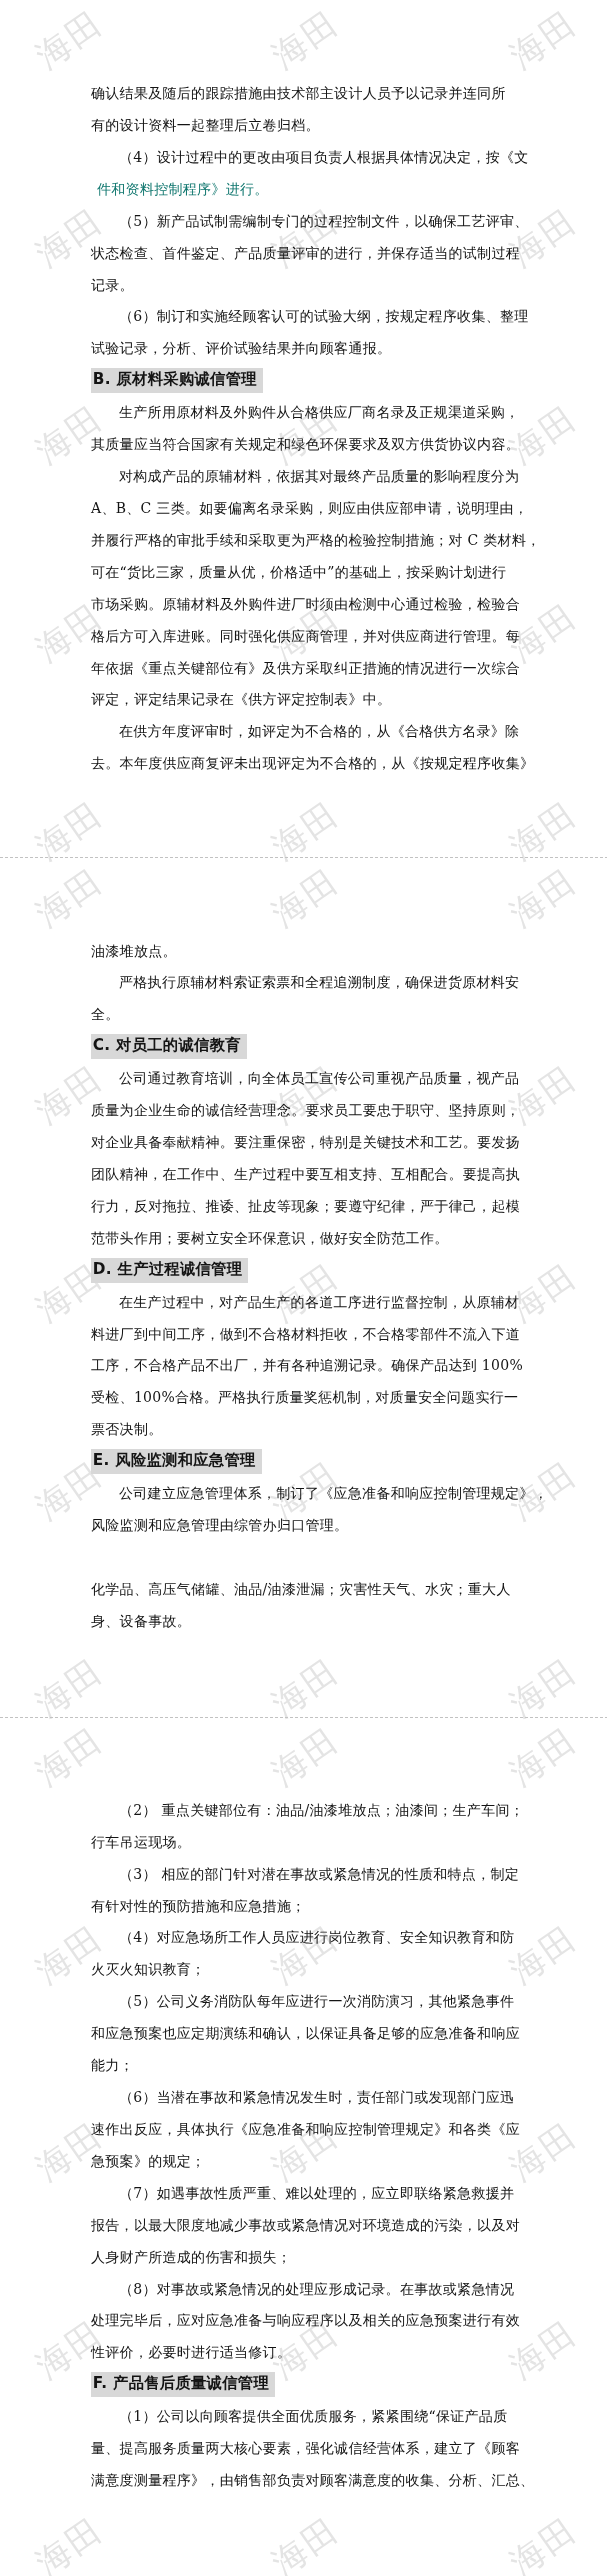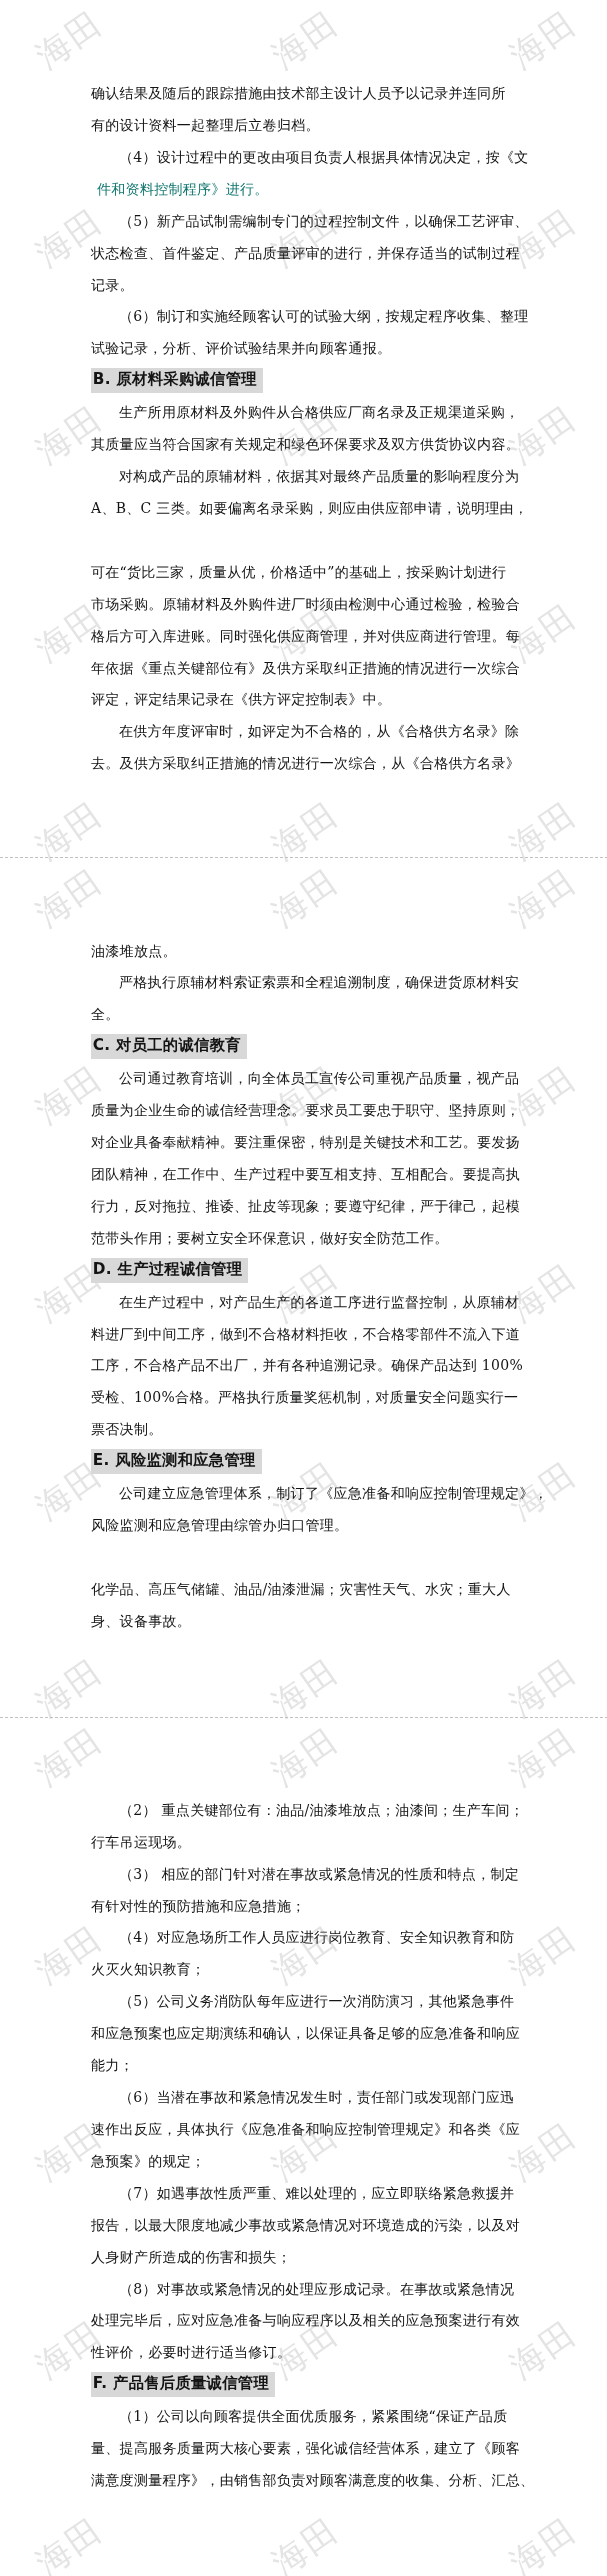--- a/index.html
+++ b/index.html
@@ -106,27 +106,28 @@
     <div class="line" style="left: 119px; top: 212px; color: rgb(20, 20, 20);">（5）新产品试制需编制专门的过程控制文件，以确保工艺评审、</div>
     <div class="line" style="left: 91px; top: 244px; color: rgb(20, 20, 20);">状态检查、首件鉴定、产品质量评审的进行，并保存适当的试制过程</div>
     <div class="line" style="left: 91px; top: 276px; color: rgb(20, 20, 20);">记录。</div>
     <div class="line" style="left: 119px; top: 307px; color: rgb(20, 20, 20);">（6）制订和实施经顾客认可的试验大纲，按规定程序收集、整理</div>
     <div class="line" style="left: 91px; top: 339px; color: rgb(20, 20, 20);">试验记录，分析、评价试验结果并向顾客通报。</div>
     <div class="line heading" style="left: 91px; top: 371px; color: rgb(20, 20, 20); background: rgb(216, 216, 216);">B. 原材料采购诚信管理</div>
     <div class="line" style="left: 119px; top: 403px; color: rgb(20, 20, 20);">生产所用原材料及外购件从合格供应厂商名录及正规渠道采购，</div>
     <div class="line" style="left: 91px; top: 435px; color: rgb(20, 20, 20);">其质量应当符合国家有关规定和绿色环保要求及双方供货协议内容。</div>
     <div class="line" style="left: 119px; top: 467px; color: rgb(20, 20, 20);">对构成产品的原辅材料，依据其对最终产品质量的影响程度分为</div>
     <div class="line" style="left: 91px; top: 499px; color: rgb(20, 20, 20);">A、B、C 三类。如要偏离名录采购，则应由供应部申请，说明理由，</div>
+    <div class="line" style="left: 91px; top: 531px; color: rgb(20, 20, 20);">并履行严格的审批手续和采取更为严格的检验控制措施；对 C 类材料，</div>
     <div class="line" style="left: 91px; top: 563px; color: rgb(20, 20, 20);">可在“货比三家，质量从优，价格适中”的基础上，按采购计划进行</div>
     <div class="line" style="left: 91px; top: 595px; color: rgb(20, 20, 20);">市场采购。原辅材料及外购件进厂时须由检测中心通过检验，检验合</div>
     <div class="line" style="left: 91px; top: 627px; color: rgb(20, 20, 20);">格后方可入库进账。同时强化供应商管理，并对供应商进行管理。每</div>
     <div class="line" style="left: 91px; top: 659px; color: rgb(20, 20, 20);">年依据《重点关键部位有》及供方采取纠正措施的情况进行一次综合</div>
     <div class="line" style="left: 91px; top: 690px; color: rgb(20, 20, 20);">评定，评定结果记录在《供方评定控制表》中。</div>
     <div class="line" style="left: 119px; top: 722px; color: rgb(20, 20, 20);">在供方年度评审时，如评定为不合格的，从《合格供方名录》除</div>
-    <div class="line" style="left: 91px; top: 754px; color: rgb(20, 20, 20);">去。及供方采取纠正措施的情况进行一次综合，从《合格供方名录》</div>
+    <div class="line" style="left: 91px; top: 754px; color: rgb(20, 20, 20);">去。本年度供应商复评未出现评定为不合格的，从《按规定程序收集》</div>
     <div class="line" style="left: 91px; top: 942px; color: rgb(20, 20, 20);">油漆堆放点。</div>
     <div class="line" style="left: 119px; top: 973px; color: rgb(20, 20, 20);">严格执行原辅材料索证索票和全程追溯制度，确保进货原材料安</div>
     <div class="line" style="left: 91px; top: 1005px; color: rgb(20, 20, 20);">全。</div>
     <div class="line heading" style="left: 91px; top: 1037px; color: rgb(20, 20, 20); background: rgb(216, 216, 216);">C. 对员工的诚信教育</div>
     <div class="line" style="left: 91px; top: 1101px; color: rgb(20, 20, 20);">质量为企业生命的诚信经营理念。要求员工要忠于职守、坚持原则，</div>
     <div class="line" style="left: 119px; top: 1069px; color: rgb(20, 20, 20);">公司通过教育培训，向全体员工宣传公司重视产品质量，视产品</div>
     <div class="line" style="left: 91px; top: 1133px; color: rgb(20, 20, 20);">对企业具备奉献精神。要注重保密，特别是关键技术和工艺。要发扬</div>
     <div class="line" style="left: 91px; top: 1165px; color: rgb(20, 20, 20);">团队精神，在工作中、生产过程中要互相支持、互相配合。要提高执</div>
     <div class="line" style="left: 91px; top: 1197px; color: rgb(20, 20, 20);">行力，反对拖拉、推诿、扯皮等现象；要遵守纪律，严于律己，起模</div>
     <div class="line" style="left: 91px; top: 1229px; color: rgb(20, 20, 20);">范带头作用；要树立安全环保意识，做好安全防范工作。</div>

